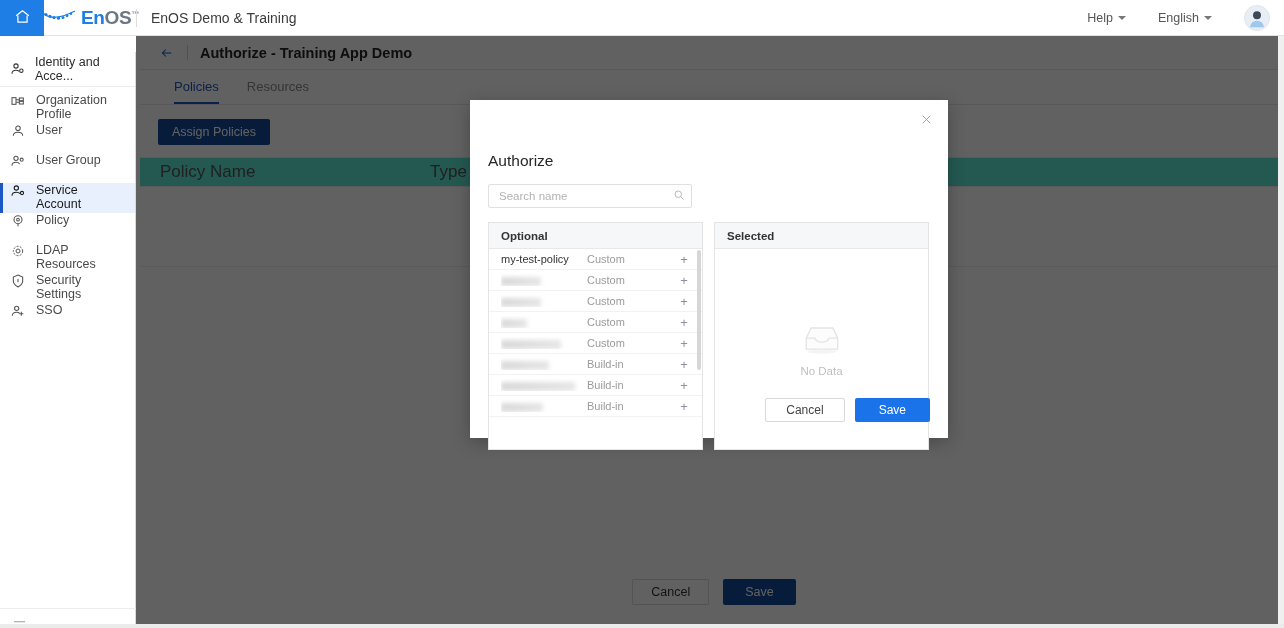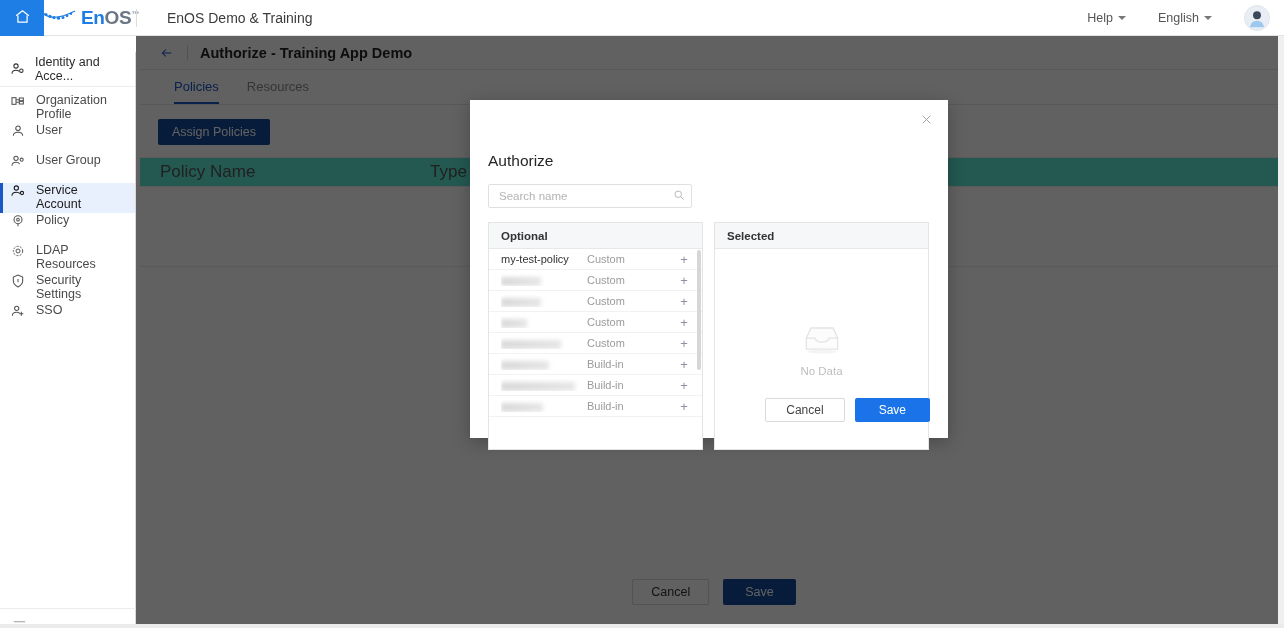--- a/index.html
+++ b/index.html
@@ -27,21 +27,21 @@
     height:36px; flex:0 0 auto;
   }
   .brand-text{ font-size:19px; font-weight:bold; letter-spacing:-.3px; }
   .brand-en{ color:#1e7ee5; }
   .brand-os{ color:#6b7785; }
   .brand-tm{ font-size:8px; vertical-align:super; color:#8a93a0; }
   .brand-swoosh{ margin-right:4px; }
   .topbar-sep{
     width:1px; height:18px; background:#dcdcdc; margin:0 0 0 0; flex:0 0 auto;
   }
-  .app-title{ margin-left:30px; font-size:14px; color:#3b3b3b; }
+  .app-title{ margin-left:14px; font-size:14px; color:#3b3b3b; }
   .topbar-right{
     margin-left:auto; display:flex; align-items:center; gap:32px;
     padding-right:14px; height:36px;
   }
   .tb-menu{ font-size:12.5px; color:#555; cursor:pointer; display:flex; align-items:center; gap:5px;}
   .caret{ width:0;height:0;border-left:4px solid transparent;border-right:4px solid transparent;border-top:4px solid #777; display:inline-block;}
   .avatar{
     width:26px;height:26px;border-radius:50%;
     background:#e9eef5; border:1px solid #dfe5ec;
     display:flex;align-items:center;justify-content:center;cursor:pointer;

